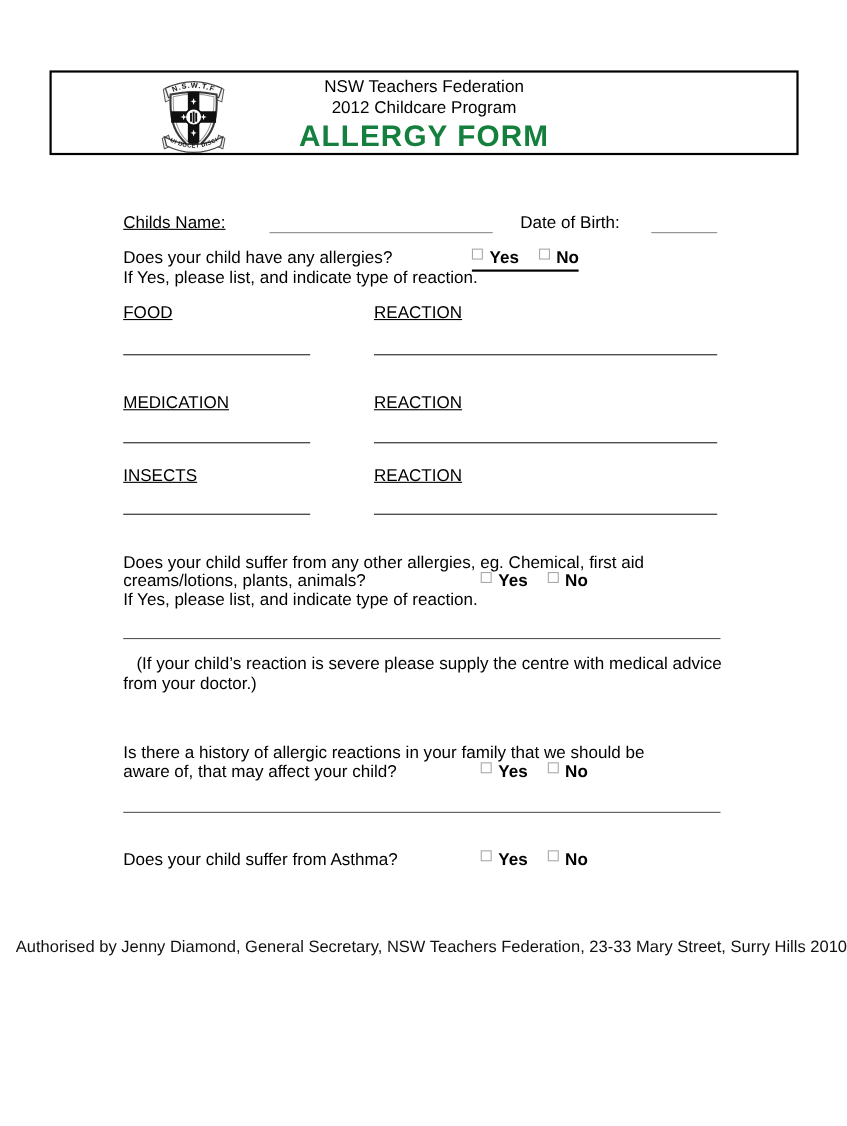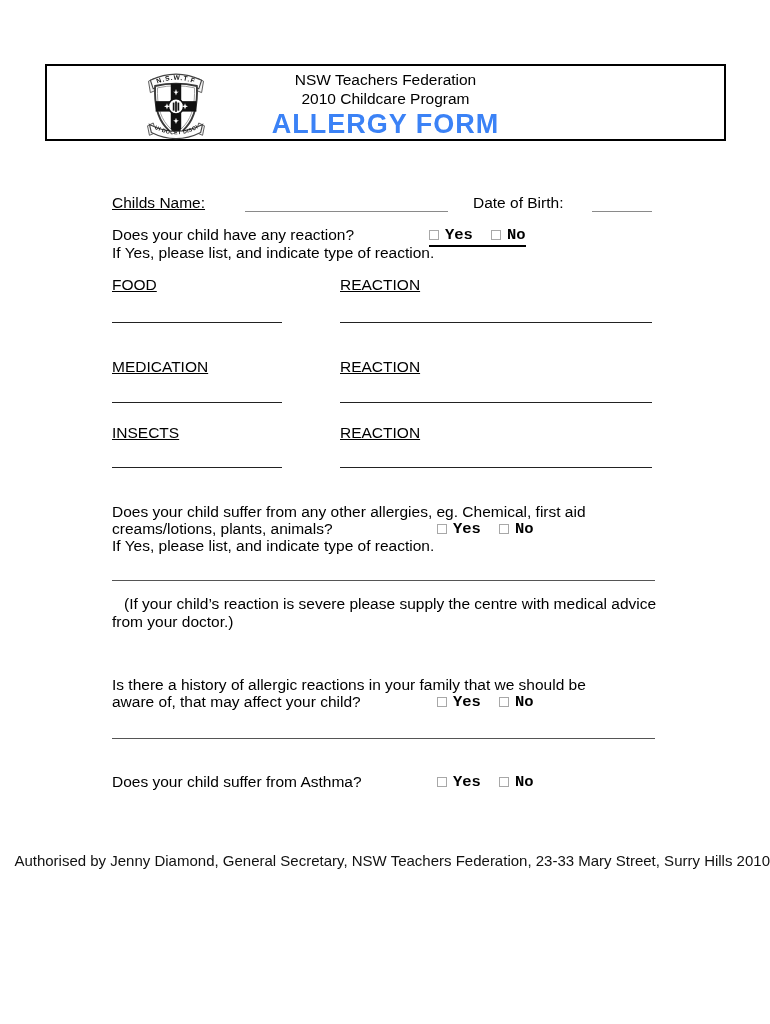--- a/index.html
+++ b/index.html
@@ -14,27 +14,27 @@
   .line.gray { border-bottom:1.4px solid #8a8a8a; }
   .line.mid  { border-bottom:1.4px solid #555; }
 
   .header-box {
     position:absolute; left:45px; top:64px; width:681px; height:77px;
     border:2px solid #000; box-sizing:border-box; background:#fff;
   }
   .header-text { position:absolute; left:0; right:0; top:4px; text-align:center; }
   .header-text .l1 { font-size:15.5px; font-weight:normal; line-height:19px; }
   .header-text .title {
-    font-size:27px; font-weight:bold; color:#3b82f6;
+    font-size:27px; font-weight:bold; color:#15803d;
     letter-spacing:1px; line-height:30px; margin-top:1px;
   }
   .logo { position:absolute; left:93px; top:1px; }
 
-  .yn { position:absolute; display:inline-flex; align-items:center; gap:6px;
-        font-size:15.5px; font-weight:bold;font-family:Liberation Mono, monospace; }
+  .yn { position:absolute; display:inline-flex; align-items:flex-start; gap:6px;
+        font-size:15.5px; font-weight:bold; }
   .yn.underlined { border-bottom:2px solid #000; padding-bottom:1px; }
   .cb { display:inline-block; width:10px; height:10px; background:#fff;
         border:1.2px solid #a8a8a8; box-sizing:border-box; }
   .yn .gap { width:6px; }
 
   .footer { position:absolute; left:0; right:0; top:852px; text-align:right;
             font-size:15px; color:#111; }
 </style>
 </head>
 <body>
@@ -75,31 +75,31 @@
         <path d="M6,62 L12,59 L15,69 L8,72 Z" fill="#f4f4f4" stroke="#555" stroke-width="1"></path>
         <path d="M66,62 L60,59 L57,69 L64,72 Z" fill="#f4f4f4" stroke="#555" stroke-width="1"></path>
         <path d="M8,60.5 Q36,75 64,60.5 L62,69 Q36,82 10,69 Z" fill="#fdfdfd" stroke="#444" stroke-width="1.2"></path>
         <text font-size="5.6" font-weight="bold" fill="#111" letter-spacing="0.4">
           <textPath href="#arc-bot" startOffset="50%" text-anchor="middle">QUI DOCET DISCIT</textPath>
         </text>
       </svg>
     </div>
     <div class="header-text">
       <div class="l1">NSW Teachers Federation</div>
-      <div class="l1">2010 Childcare Program</div>
+      <div class="l1">2012 Childcare Program</div>
       <div class="title">ALLERGY FORM</div>
     </div>
   </div>
 
   <div class="t b u" style="left:112px; top:194px;">Childs Name:</div>
   <div class="line gray" style="left:245px; top:211px; width:203px;"></div>
   <div class="t b" style="left:473px; top:194px;">Date of Birth:</div>
   <div class="line gray" style="left:592px; top:211px; width:60px;"></div>
 
-  <div class="t b" style="left:112px; top:226px;">Does your child have any reaction?</div>
+  <div class="t b" style="left:112px; top:226px;">Does your child have any allergies?</div>
   <div class="yn underlined" style="left:429px; top:226px;">
     <span class="cb"></span>
       <span>Yes</span>
       <span class="gap"></span>
       <span class="cb"></span>
       <span>No</span>
   </div>
   <div class="t" style="left:112px; top:244px;">If Yes, please list, and indicate type of reaction.</div>
 
   <div class="t b u" style="left:112px; top:276px;">FOOD</div>

